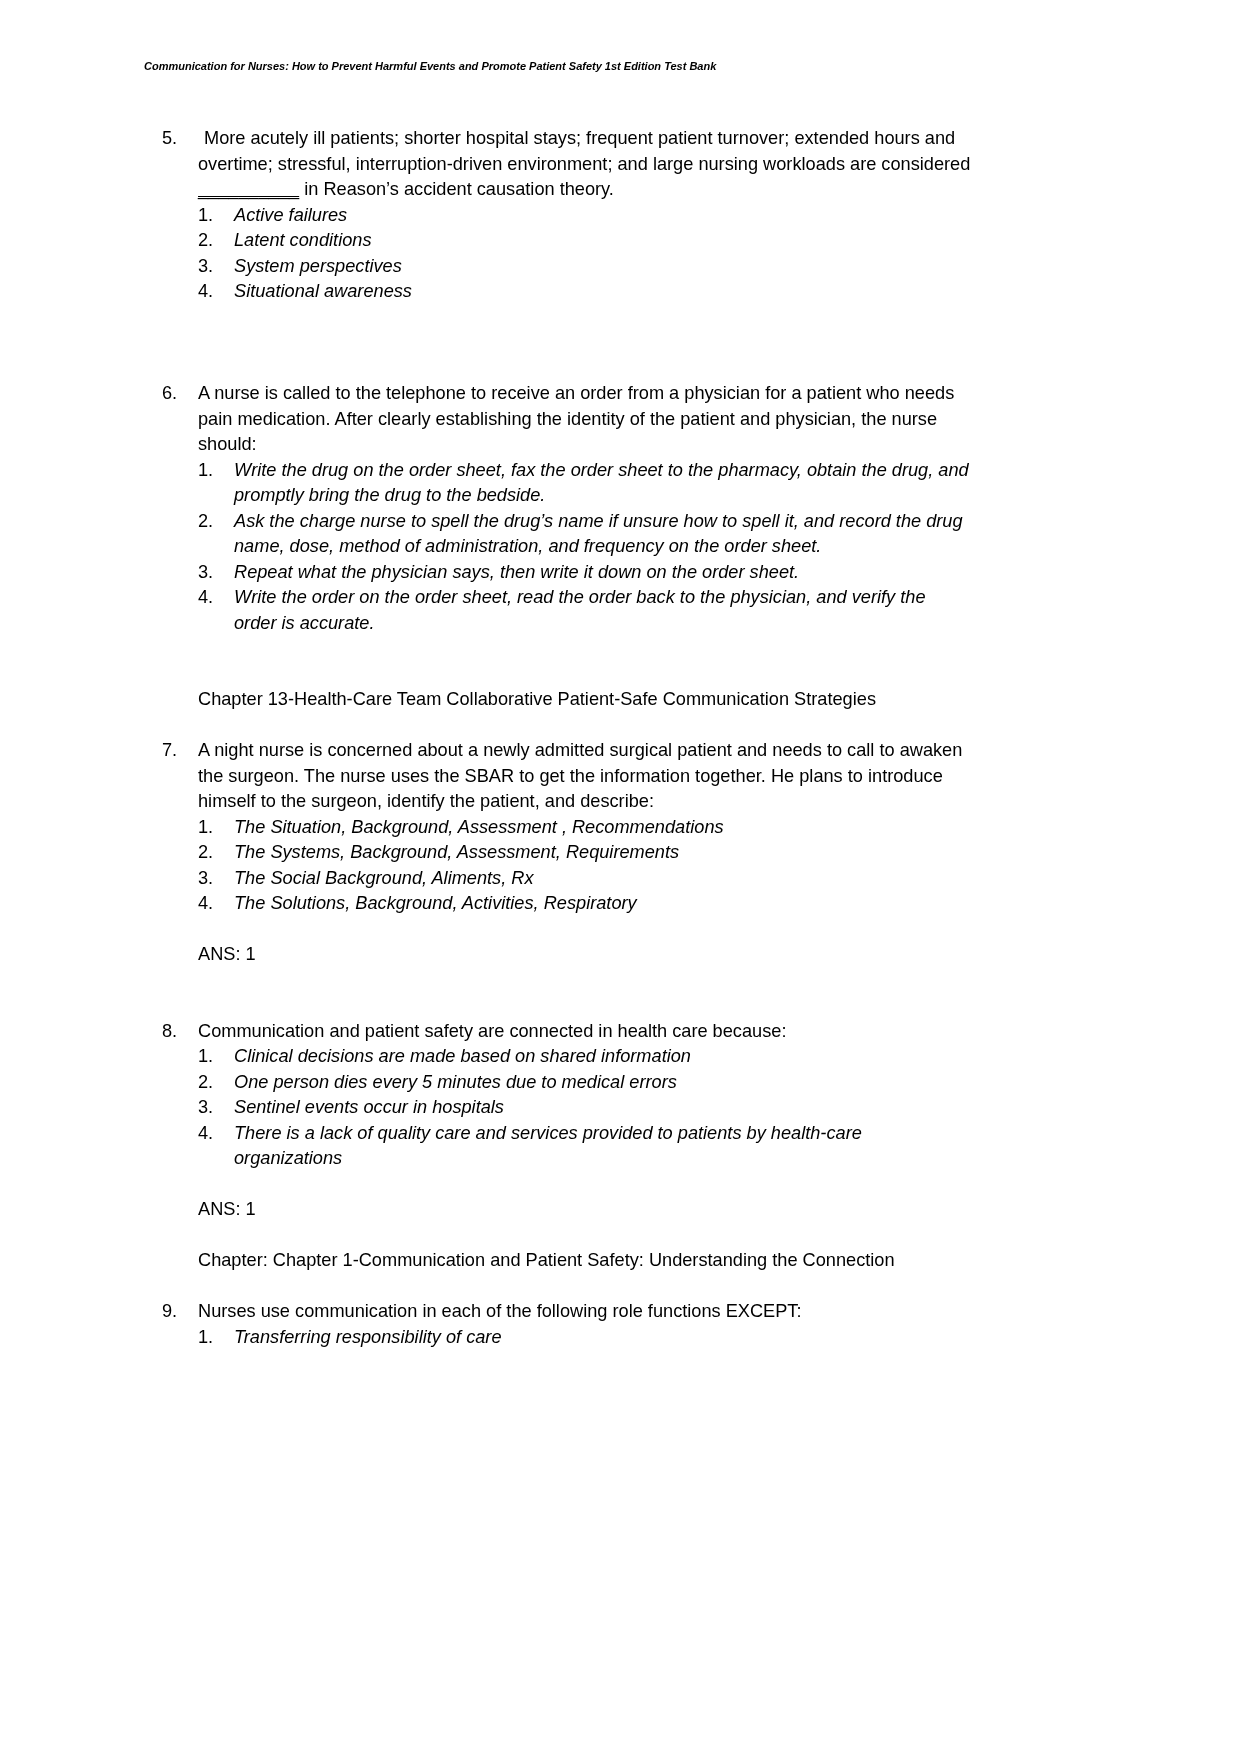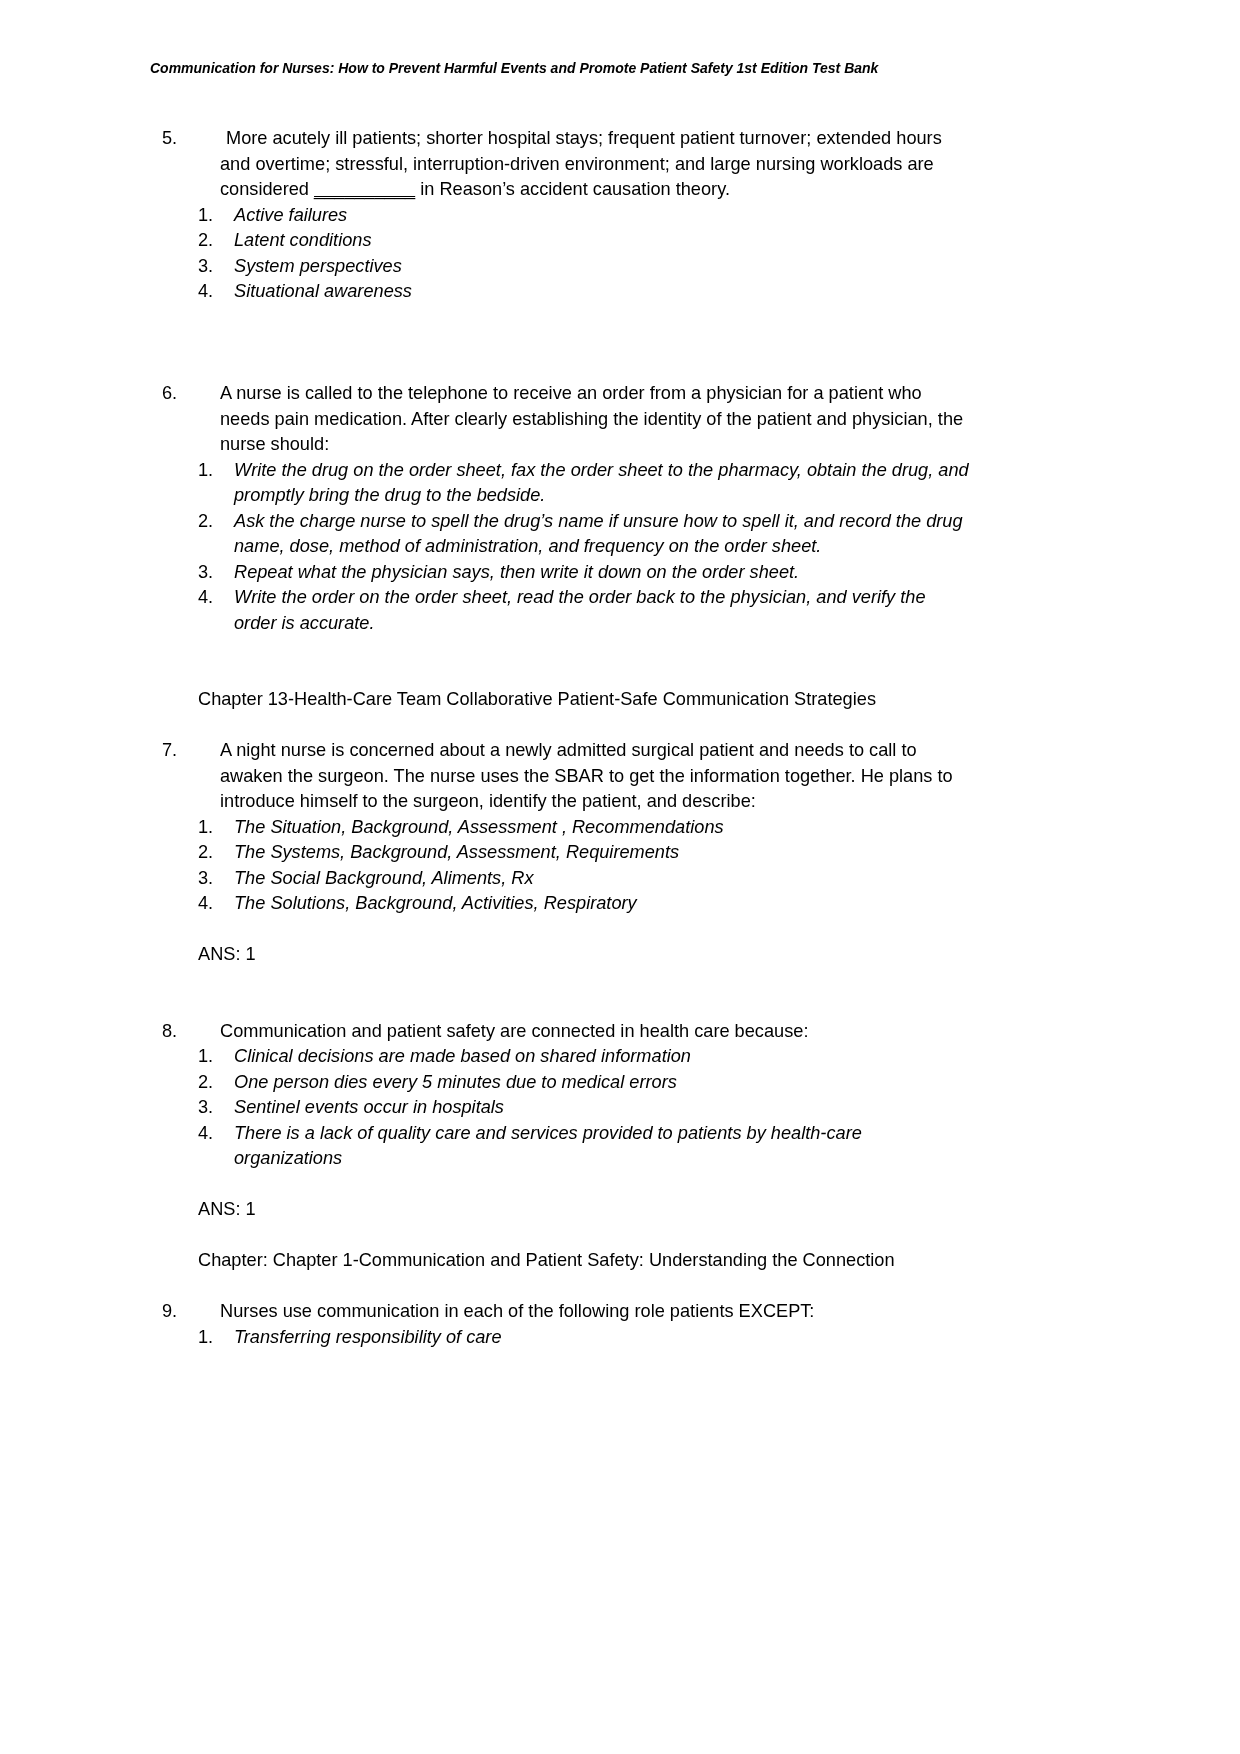--- a/index.html
+++ b/index.html
@@ -19,23 +19,23 @@
     width: 1240px;
     height: 1754px;
     box-sizing: border-box;
     padding: 0;
     background: #ffffff;
     overflow: hidden;
   }
   .doc-header {
     position: absolute;
     top: 60px;
-    left: 150px;
+    left: 144px;
     right: 110px;
-    font-size: 14px;
+    font-size: 11px;
     font-weight: bold;
     font-style: italic;
     letter-spacing: 0.0px;
     line-height: 1.2;
     white-space: nowrap;
   }
   .body-col {
     position: absolute;
     top: 126px;
     left: 160px;
@@ -56,21 +56,20 @@
   .q-num {
     width: 38px;
     flex: 0 0 38px;
     text-align: left;
     padding-left: 2px;
     box-sizing: border-box;
   }
   .q-text {
     flex: 1 1 auto;
     text-align: left;
-    margin-left: 22px;
   }
   
   .opt-list {
     margin: 0;
     padding: 0;
     list-style: none;
     margin-left: 38px;
   }
   .opt-row {
     display: flex;
@@ -221,21 +220,21 @@
       <div class="spacer-line"></div>
       <div class="meta-line">ANS: 1</div>
       <div class="spacer-line"></div>
       <div class="meta-line">Chapter: Chapter 1-Communication and Patient Safety: Understanding the Connection</div>
       <div class="spacer-line"></div>
     </div>
 
     <div class="q-block">
       <div class="q-row">
         <div class="q-num">9.</div>
-        <div class="q-text">Nurses use communication in each of the following role patients EXCEPT:</div>
+        <div class="q-text">Nurses use communication in each of the following role functions EXCEPT:</div>
       </div>
       <ul class="opt-list">
         <li class="opt-row">
           <span class="opt-num">1.</span>
           <span class="opt-text">Transferring responsibility of care</span>
         </li>
       </ul>
     </div>
 
   </div>

